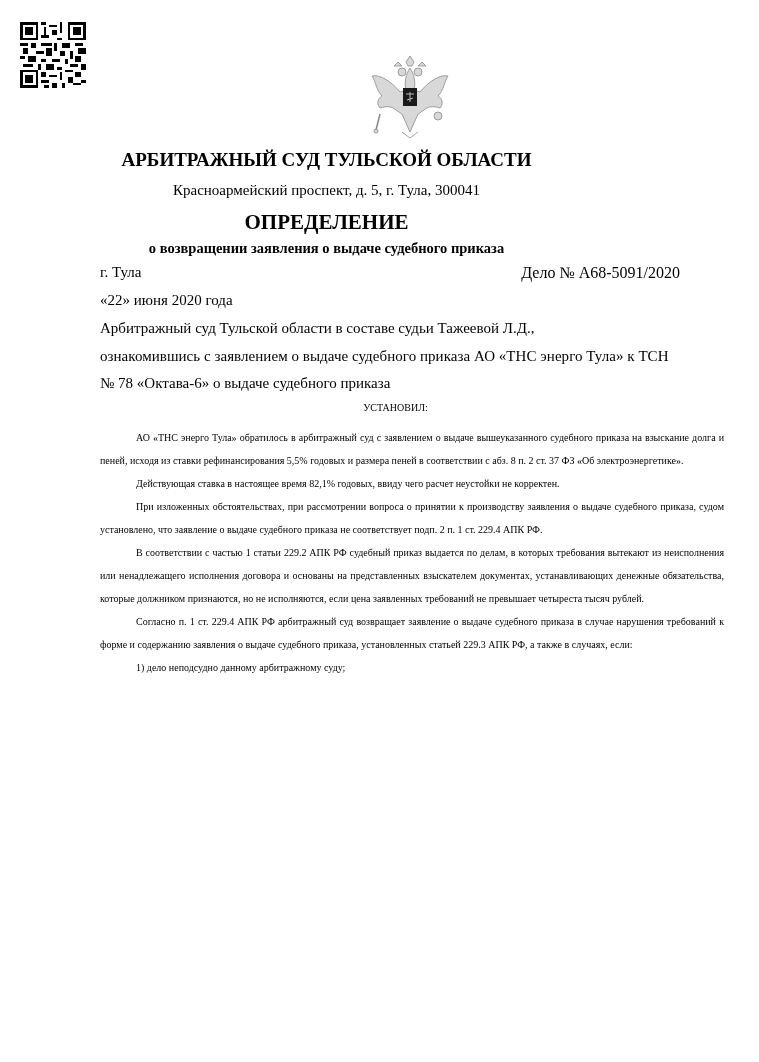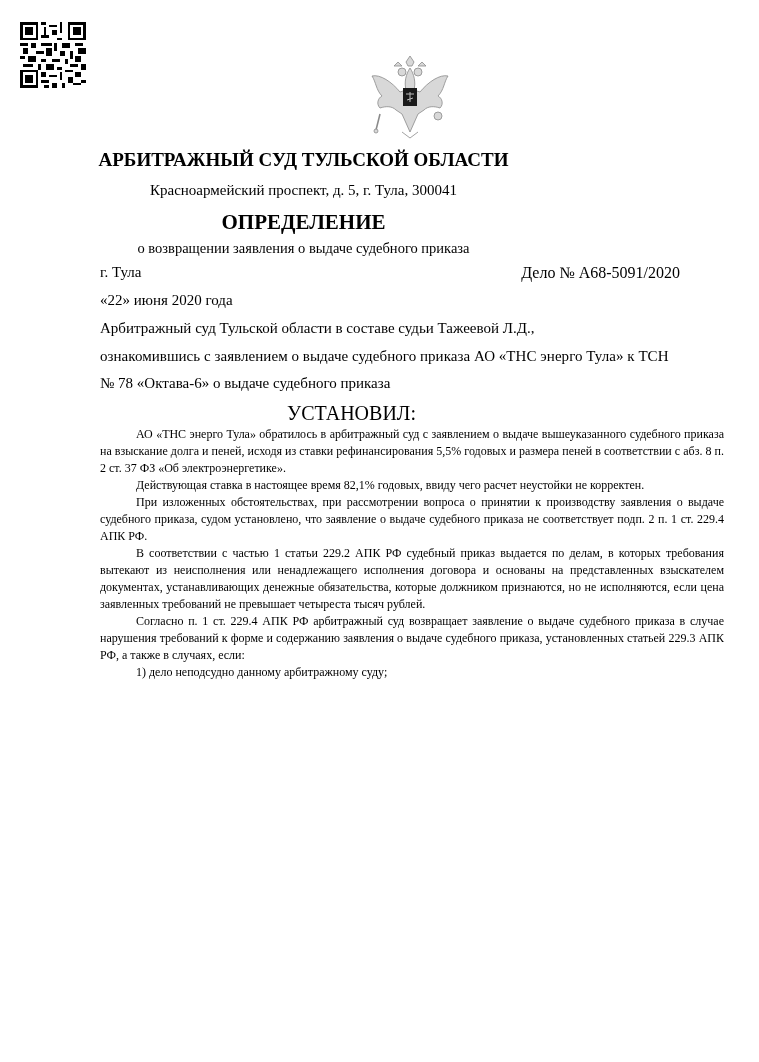--- a/index.html
+++ b/index.html
@@ -1,29 +1,29 @@
 <!DOCTYPE html>
 <html><head>
 <meta charset="utf-8">
 <style>
   html, body { margin: 0; padding: 0; background: #ffffff; }
   body { width: 759px; height: 1062px; position: relative; overflow: hidden;
          font-family: "Liberation Serif", "DejaVu Serif", serif; color: #000; }
   .qr { position: absolute; left: 20px; top: 22px; width: 66px; height: 66px; }
   .emblem { position: absolute; left: 366px; top: 52px; width: 88px; height: 90px; }
-  .center { position: absolute; left: 0; width: 607px; text-align: center; white-space: nowrap; }
+  .center { position: absolute; left: 0; width: 607px; text-align: center; white-space: nowrap; padding-left: 23px; }
   .court { top: 149px; font-size: 19px; font-weight: bold; }
   .addr { top: 182px; font-size: 15px; }
   .title { top: 210px; font-size: 21px; font-weight: bold; }
-  .subtitle { top: 240px; font-size: 14.5px; font-weight: normal; }
+  .subtitle { top: 240px; font-size: 14.5px; font-weight: bold; }
   .line { position: absolute; left: 100px; font-size: 15px; white-space: nowrap; }
   .right { position: absolute; right: 79px; font-size: 16px; white-space: nowrap; }
-  .body { position: absolute; left: 100px; width: 624px; font-size: 12px; line-height: 17px; }
+  .body { position: absolute; left: 100px; width: 624px; font-size: 10px; line-height: 23px; }
   .para { text-indent: 36px; text-align: justify; margin: 0; }
-  .establish { position: absolute; left: 0; width: 703px; text-align: center; top: 350px; font-size: 20px; }
+  .establish { position: absolute; left: 0; width: 703px; text-align: center; top: 350px; font-size: 10px; padding-left: 44px; }
 </style>
 </head>
 <body>
 
 <svg class="qr" viewBox="0 0 25 25" shape-rendering="crispEdges">
   <rect x="0" y="0" width="25" height="25" fill="#fff"></rect>
   <g fill="#000">
     <rect x="0" y="0" width="7" height="7"></rect>
       <rect x="1" y="1" width="5" height="5" fill="#fff"></rect>
       <rect x="2" y="2" width="3" height="3"></rect>

